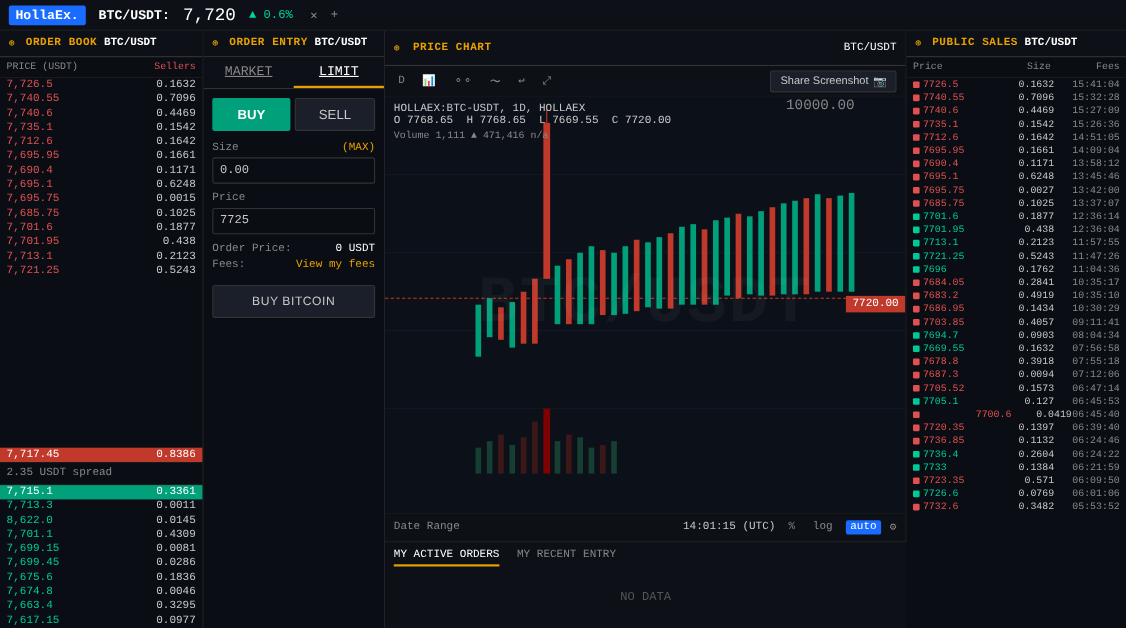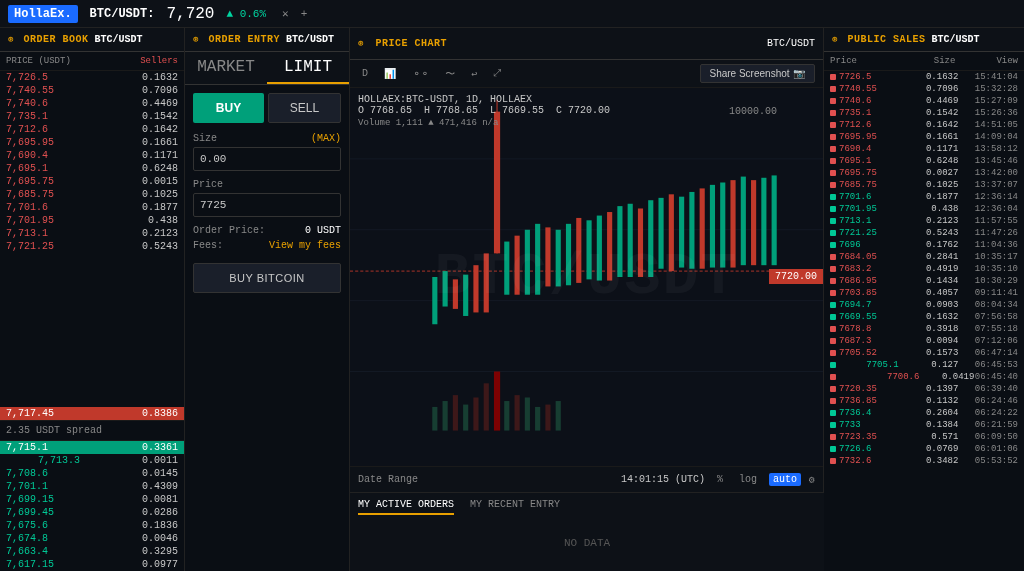--- a/index.html
+++ b/index.html
@@ -142,23 +142,24 @@
     .oe-tabs {
       display: flex;
       border-bottom: 1px solid #333;
       background: #0d1117;
     }
     .oe-tab {
       flex: 1;
       text-align: center;
       padding: 6px 4px;
       color: #888;
-      font-size: 16px;
+      font-size: 12px;
       cursor: pointer;
       border-bottom: 2px solid transparent;
+      text-decoration: underline;
     }
     .oe-tab.active {
       color: #fff;
       border-bottom: 2px solid #e8a000;
     }
     .oe-body {
       padding: 8px;
       flex: 1;
     }
     .buy-sell-tabs {
@@ -506,25 +507,25 @@
       <span class="price">7,717.45</span>
       <span class="amount">0.8386</span>
     </div>
     <div class="spread-row">2.35 USDT spread</div>
     <div class="ob-buy-rows" id="ob-buy-rows">
         <div class="ob-row highlighted">
           <span class="price">7,715.1</span>
           <span class="amount">0.3361</span>
         </div>
         <div class="ob-row">
-          <span class="price" style="color:#00c896;margin-left:32px;">7,713.3</span>
+          <span class="price" style="color:#00c896;">7,713.3</span>
           <span class="amount">0.0011</span>
         </div>
         <div class="ob-row">
-          <span class="price" style="color:#00c896;">7,708.6</span>
+          <span class="price" style="color:#00c896;">8,622.0</span>
           <span class="amount">0.0145</span>
         </div>
         <div class="ob-row">
           <span class="price" style="color:#00c896;">7,701.1</span>
           <span class="amount">0.4309</span>
         </div>
         <div class="ob-row">
           <span class="price" style="color:#00c896;">7,699.15</span>
           <span class="amount">0.0081</span>
         </div>
@@ -672,21 +673,21 @@
             <rect x="130" y="250" width="5" height="40" fill="#4a1a1a" opacity="0.8"></rect>
             <rect x="140" y="240" width="6" height="50" fill="#8b0000" opacity="0.9"></rect>
             <rect x="150" y="265" width="5" height="25" fill="#1a4a3a" opacity="0.8"></rect>
             <rect x="160" y="260" width="5" height="30" fill="#4a1a1a" opacity="0.8"></rect>
             <rect x="170" y="262" width="5" height="28" fill="#1a4a3a" opacity="0.8"></rect>
             <rect x="180" y="270" width="5" height="20" fill="#1a4a3a" opacity="0.8"></rect>
             <rect x="190" y="268" width="5" height="22" fill="#4a1a1a" opacity="0.8"></rect>
             <rect x="200" y="265" width="5" height="25" fill="#1a4a3a" opacity="0.8"></rect>
           </svg>
           
-          <div style="position:absolute; right:46px; top:18px; color:#888; font-size:10px;">10000.00</div>
+          <div style="position:absolute; right:46px; top:0; color:#888; font-size:13px;">10000.00</div>
           
           <div class="price-line" style="top:48%; right:0;">7720.00</div>
         </div>
         <div class="chart-footer">
           <span class="date-range-label">Date Range</span>
           <span class="chart-time">14:01:15 (UTC)</span>
           <span class="chart-footer-btn">%</span>
           <span class="chart-footer-btn">log</span>
           <span class="chart-footer-btn active">auto</span>
           <span class="gear-icon">⚙</span>
@@ -704,21 +705,21 @@
 
   <div class="public-sales">
     <div class="panel-header">
       <span class="panel-symbol">⊛</span>
       <span class="panel-title">PUBLIC SALES</span>
       <span class="pair-label">BTC/USDT</span>
     </div>
     <div class="ps-cols">
       <span class="ps-col">Price</span>
       <span class="ps-col right">Size</span>
-      <span class="ps-col right">View</span>
+      <span class="ps-col right">Fees</span>
     </div>
     <div class="ps-rows" id="ps-rows">
         <div class="ps-row">
       <div class="ps-dot" style="background:#e05050;"></div>
       <span class="ps-price" style="color:#e05050;">7726.5</span>
       <span class="ps-size">0.1632</span>
       <span class="ps-time">15:41:04</span>
     </div>
         <div class="ps-row">
       <div class="ps-dot" style="background:#e05050;"></div>
@@ -853,21 +854,21 @@
       <span class="ps-time">07:12:06</span>
     </div>
         <div class="ps-row">
       <div class="ps-dot" style="background:#e05050;"></div>
       <span class="ps-price" style="color:#e05050;">7705.52</span>
       <span class="ps-size">0.1573</span>
       <span class="ps-time">06:47:14</span>
     </div>
         <div class="ps-row">
       <div class="ps-dot" style="background:#00c896;"></div>
-      <span class="ps-price" style="color:#00c896;text-align:right;">7705.1</span>
+      <span class="ps-price" style="color:#00c896;">7705.1</span>
       <span class="ps-size">0.127</span>
       <span class="ps-time">06:45:53</span>
     </div>
         <div class="ps-row">
       <div class="ps-dot" style="background:#e05050;"></div>
       <span class="ps-price" style="color:#e05050;margin-left:48px;">7700.6</span>
       <span class="ps-size">0.0419</span>
       <span class="ps-time">06:45:40</span>
     </div>
         <div class="ps-row">

